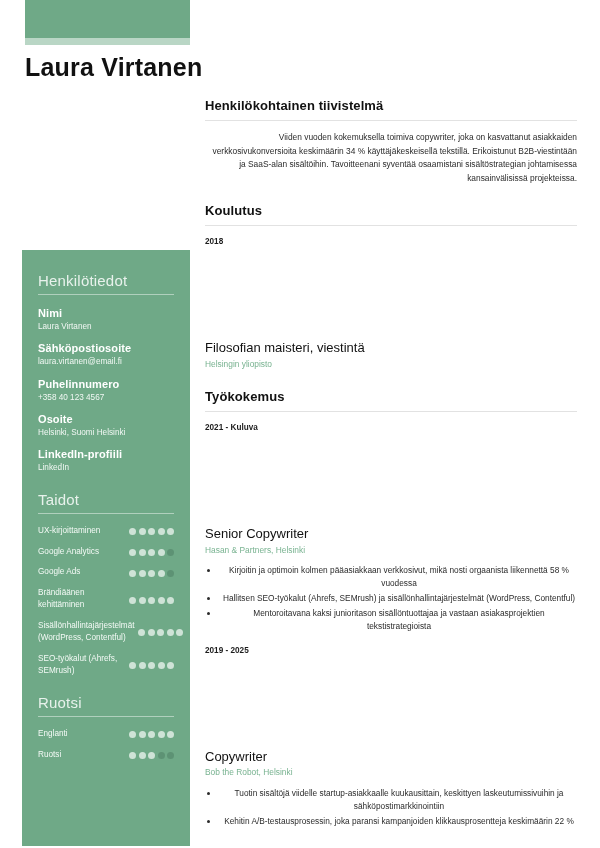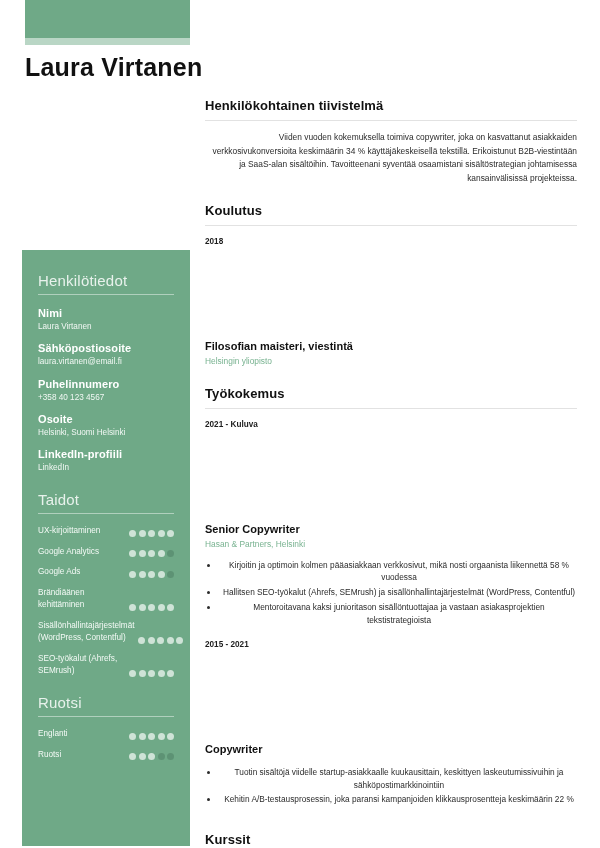--- a/index.html
+++ b/index.html
@@ -83,21 +83,21 @@
   }
   .contact-value {
     font-size: 8.2px;
     font-weight: normal;
     color: #f2f8f4;
     line-height: 1.4;
   }
 
   .rate-row {
     display: flex;
-    align-items: flex-end;
+    align-items: center;
     justify-content: space-between;
     margin-bottom: 9px;
     gap: 4px;
   }
   .rate-label {
     font-size: 8.2px;
     color: #f4faf6;
     line-height: 1.45;
     flex: 1 1 auto;
     max-width: 96px;
@@ -151,22 +151,22 @@
   }
   .entry-date {
     flex: 0 0 102px;
     font-size: 8.2px;
     font-weight: bold;
     color: #1d1d1d;
     padding-top: 1px;
   }
   .entry-body { flex: 1 1 auto; }
   .entry-role {
-    font-size: 11px;
-    font-weight: bold;
+    font-size: 13px;
+    font-weight: normal;
     color: #111111;
     line-height: 1.45;
   }
   .entry-org {
     font-size: 8.4px;
     color: #79b391;
     line-height: 1.5;
   }
   .bullets {
     margin: 8px 0 0 0;
@@ -359,23 +359,24 @@
             <div class="entry-role">Senior Copywriter</div>
             <div class="entry-org">Hasan &amp; Partners, Helsinki</div>
             <ul class="bullets">
               <li>Kirjoitin ja optimoin kolmen pääasiakkaan verkkosivut, mikä nosti orgaanista liikennettä 58 % vuodessa</li>
               <li>Hallitsen SEO-työkalut (Ahrefs, SEMrush) ja sisällönhallintajärjestelmät (WordPress, Contentful)</li>
               <li>Mentoroitavana kaksi junioritason sisällöntuottajaa ja vastaan asiakasprojektien tekstistrategioista</li>
             </ul>
           </div>
         </div>
         <div class="entry">
-          <div class="entry-date">2015 - 2021</div>
+          <div class="entry-date">2019 - 2025</div>
           <div class="entry-body">
             <div class="entry-role">Copywriter</div>
+            <div class="entry-org">Bob the Robot, Helsinki</div>
             <ul class="bullets">
               <li>Tuotin sisältöjä viidelle startup-asiakkaalle kuukausittain, keskittyen laskeutumissivuihin ja sähköpostimarkkinointiin</li>
               <li>Kehitin A/B-testausprosessin, joka paransi kampanjoiden klikkausprosentteja keskimäärin 22 %</li>
             </ul>
           </div>
         </div>
       </div>
   </div>
 
   <div class="gap-lg"></div>

